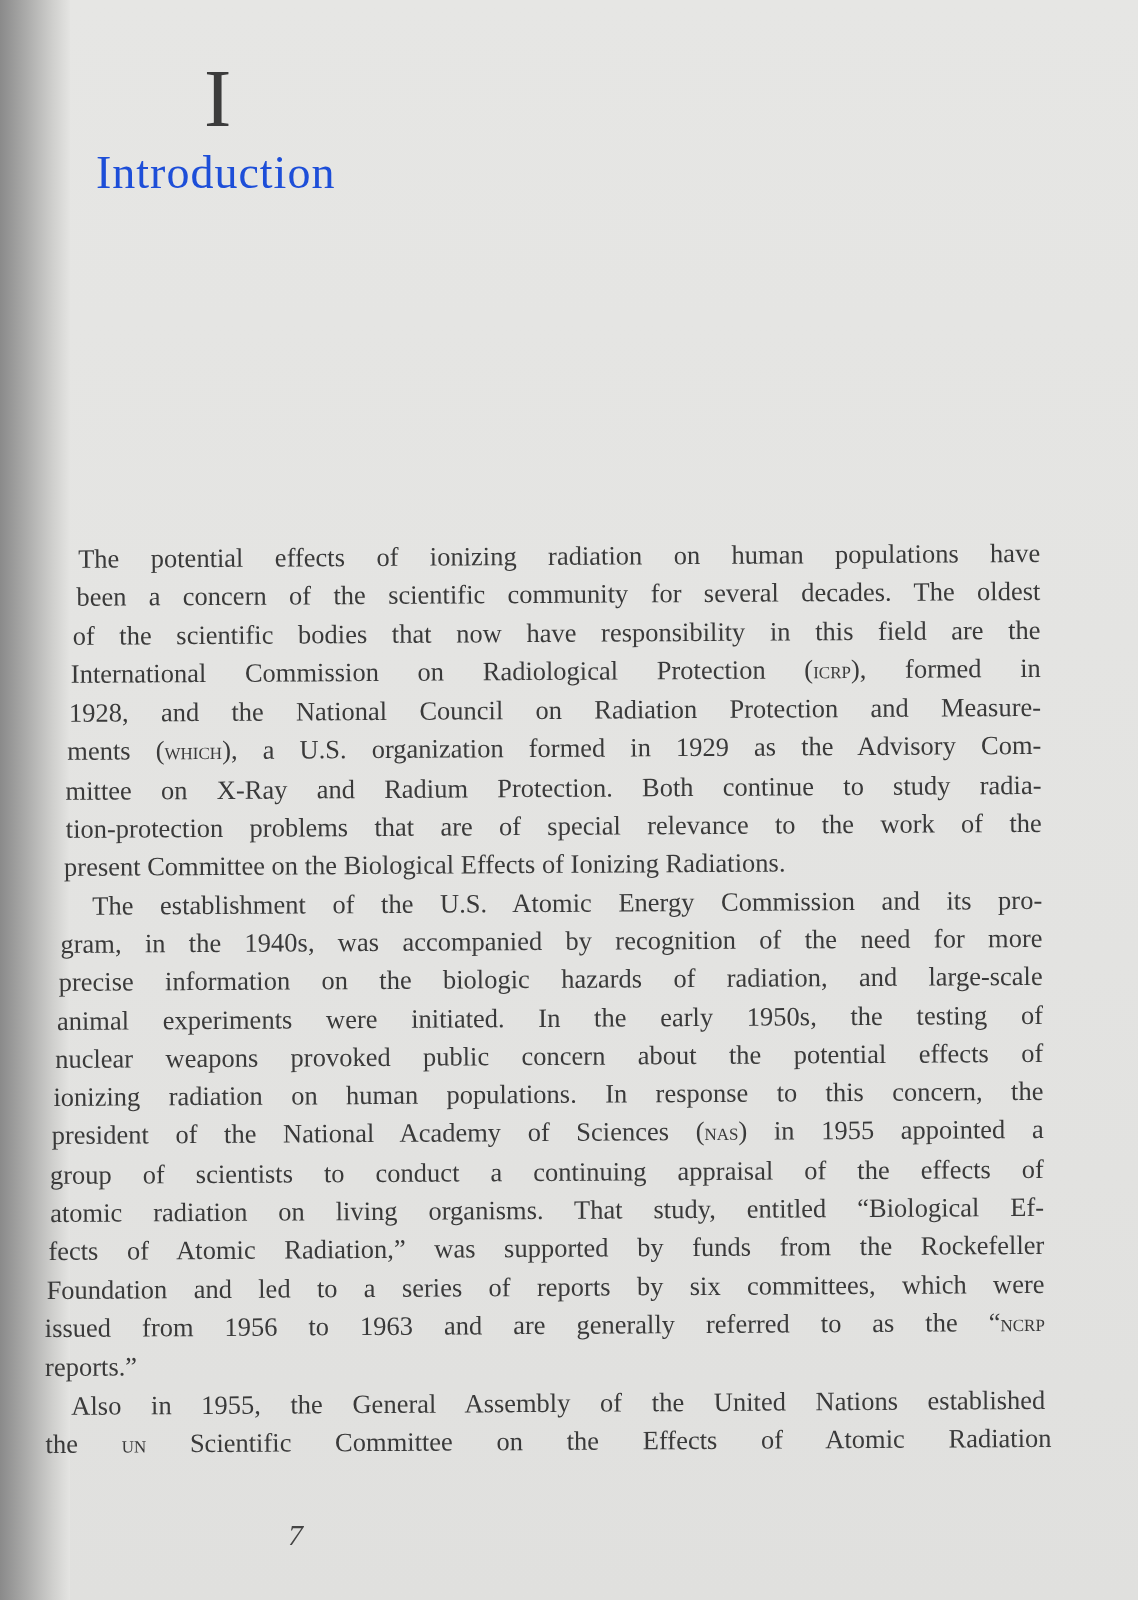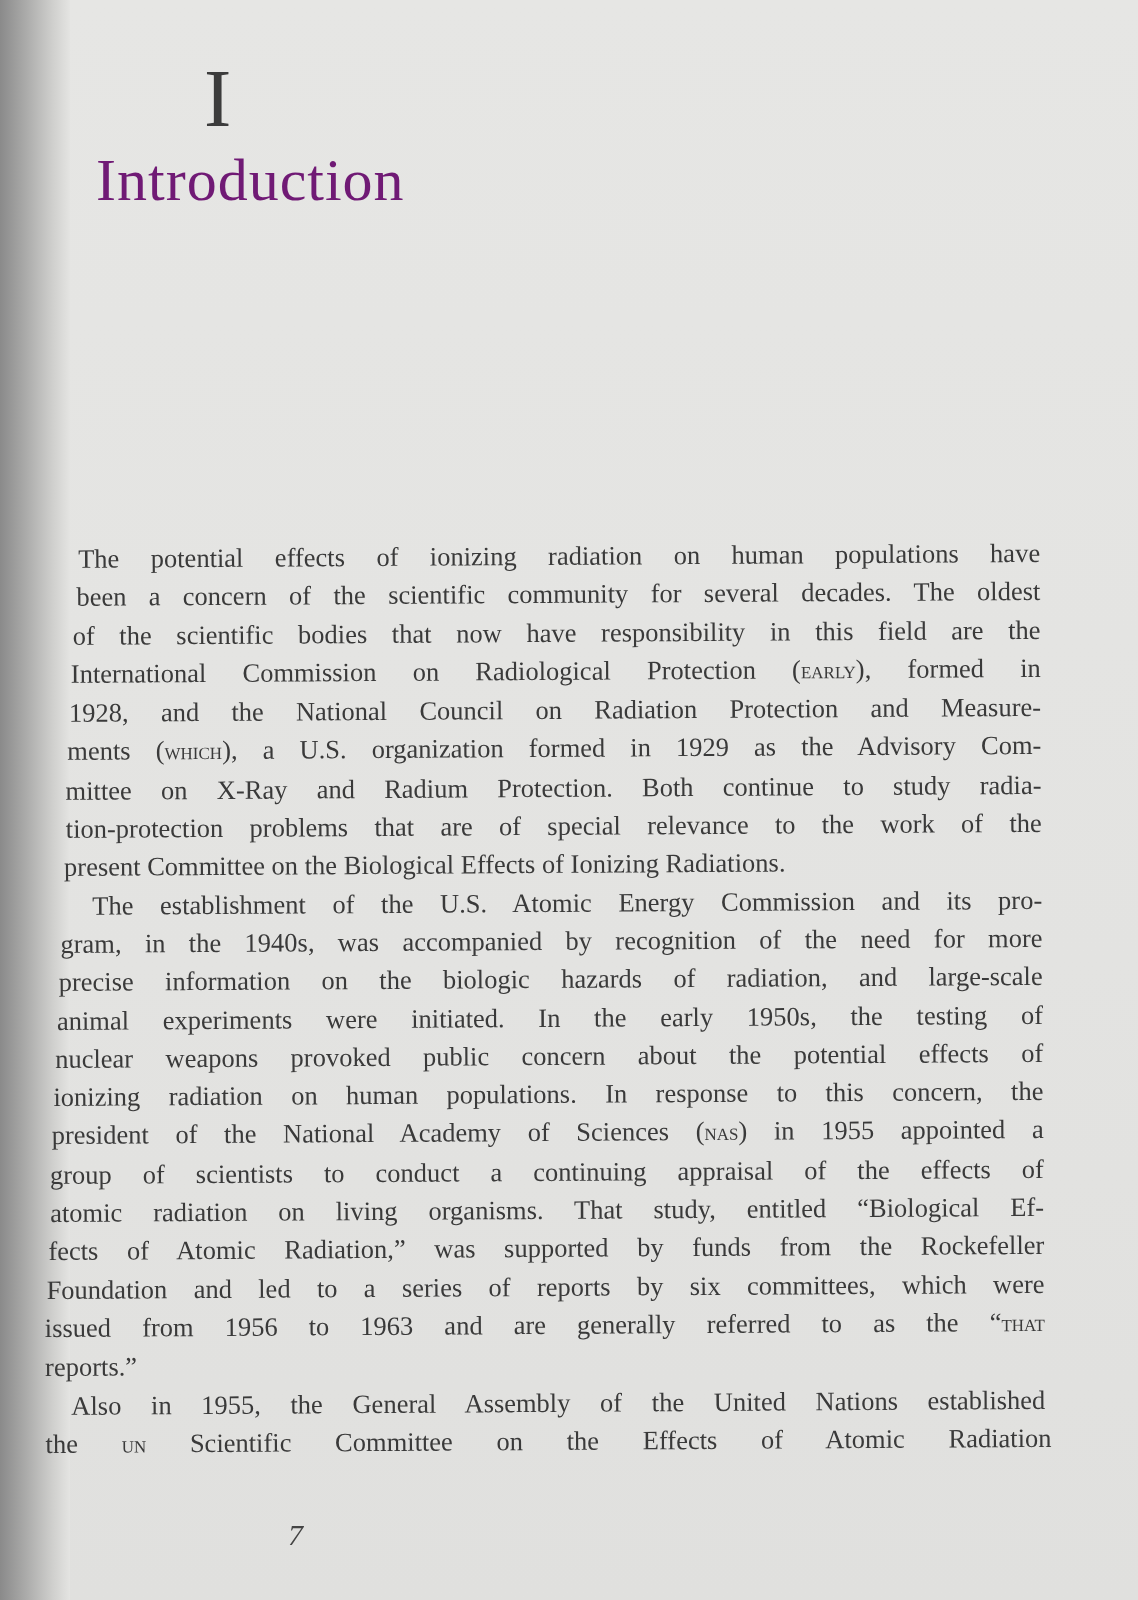--- a/index.html
+++ b/index.html
@@ -17,21 +17,21 @@
   .page-shade {
     position:absolute; inset:0;
     background:linear-gradient(to bottom,#e6e6e4 0%,#e3e3e1 60%,#e0e0de 100%);
   }
   .chapter-num {
     position:absolute; left:204px; top:58px;
     font-size:82px; color:#3c3c3c; line-height:1;
   }
   .chapter-title {
     position:absolute; left:96px; top:150px;
-    font-size:60px; color:#701a75; letter-spacing:1px; line-height:1;
+    font-size:46px; color:#1d4ed8; letter-spacing:1px; line-height:1;
   }
   .body-text {
     position:absolute; left:40px; top:540px; width:1000px;
     transform:rotate(-0.35deg); transform-origin:left top;
   }
   .line {
     font-size:26.5px; line-height:38.3px; white-space:nowrap;
     text-align:justify; text-align-last:justify;
   }
   .line.last { text-align-last:left; }
@@ -48,40 +48,40 @@
 <div class="gutter"></div>
 
 <div class="chapter-num">I</div>
 <div class="chapter-title">Introduction</div>
 
 <div class="body-text" id="body-text">
     <div>
       <div class="line" style="padding-left: 38px; width: 962px;">The potential effects of ionizing radiation on human populations have</div>
       <div class="line" style="padding-left: 36px; width: 964px;">been a concern of the scientific community for several decades. The oldest</div>
       <div class="line" style="padding-left: 32px; width: 968px;">of the scientific bodies that now have responsibility in this field are the</div>
-      <div class="line" style="padding-left: 30px; width: 970px;">International Commission on Radiological Protection (<span class="sc">early</span>), formed in</div>
+      <div class="line" style="padding-left: 30px; width: 970px;">International Commission on Radiological Protection (<span class="sc">icrp</span>), formed in</div>
       <div class="line" style="padding-left: 28px; width: 972px;">1928, and the National Council on Radiation Protection and Measure-</div>
       <div class="line" style="padding-left: 26px; width: 974px;">ments (<span class="sc">which</span>), a U.S. organization formed in 1929 as the Advisory Com-</div>
       <div class="line" style="padding-left: 24px; width: 976px;">mittee on X-Ray and Radium Protection. Both continue to study radia-</div>
       <div class="line" style="padding-left: 24px; width: 976px;">tion-protection problems that are of special relevance to the work of the</div>
       <div class="line last" style="padding-left: 22px; width: 978px;">present Committee on the Biological Effects of Ionizing Radiations.</div>
     </div>
     <div>
       <div class="line" style="padding-left: 50px; width: 950px;">The establishment of the U.S. Atomic Energy Commission and its pro-</div>
       <div class="line" style="padding-left: 18px; width: 982px;">gram, in the 1940s, was accompanied by recognition of the need for more</div>
       <div class="line" style="padding-left: 16px; width: 984px;">precise information on the biologic hazards of radiation, and large-scale</div>
       <div class="line" style="padding-left: 14px; width: 986px;">animal experiments were initiated. In the early 1950s, the testing of</div>
       <div class="line" style="padding-left: 12px; width: 988px;">nuclear weapons provoked public concern about the potential effects of</div>
       <div class="line" style="padding-left: 10px; width: 990px;">ionizing radiation on human populations. In response to this concern, the</div>
       <div class="line" style="padding-left: 8px; width: 992px;">president of the National Academy of Sciences (<span class="sc">nas</span>) in 1955 appointed a</div>
       <div class="line" style="padding-left: 6px; width: 994px;">group of scientists to conduct a continuing appraisal of the effects of</div>
       <div class="line" style="padding-left: 6px; width: 994px;">atomic radiation on living organisms. That study, entitled “Biological Ef-</div>
       <div class="line" style="padding-left: 4px; width: 996px;">fects of Atomic Radiation,” was supported by funds from the Rockefeller</div>
       <div class="line" style="padding-left: 2px; width: 998px;">Foundation and led to a series of reports by six committees, which were</div>
-      <div class="line" style="padding-left: 0px; width: 1000px;">issued from 1956 to 1963 and are generally referred to as the “<span class="sc">that</span></div>
+      <div class="line" style="padding-left: 0px; width: 1000px;">issued from 1956 to 1963 and are generally referred to as the “<span class="sc">ncrp</span></div>
       <div class="line last" style="width: 1002px;">reports.”</div>
     </div>
     <div>
       <div class="line" style="padding-left: 26px; width: 974px;">Also in 1955, the General Assembly of the United Nations established</div>
       <div class="line" style="width: 1006px;">the <span class="sc">un</span> Scientific Committee on the Effects of Atomic Radiation</div>
     </div>
   </div>
 
 <div class="folio">7</div>
 

